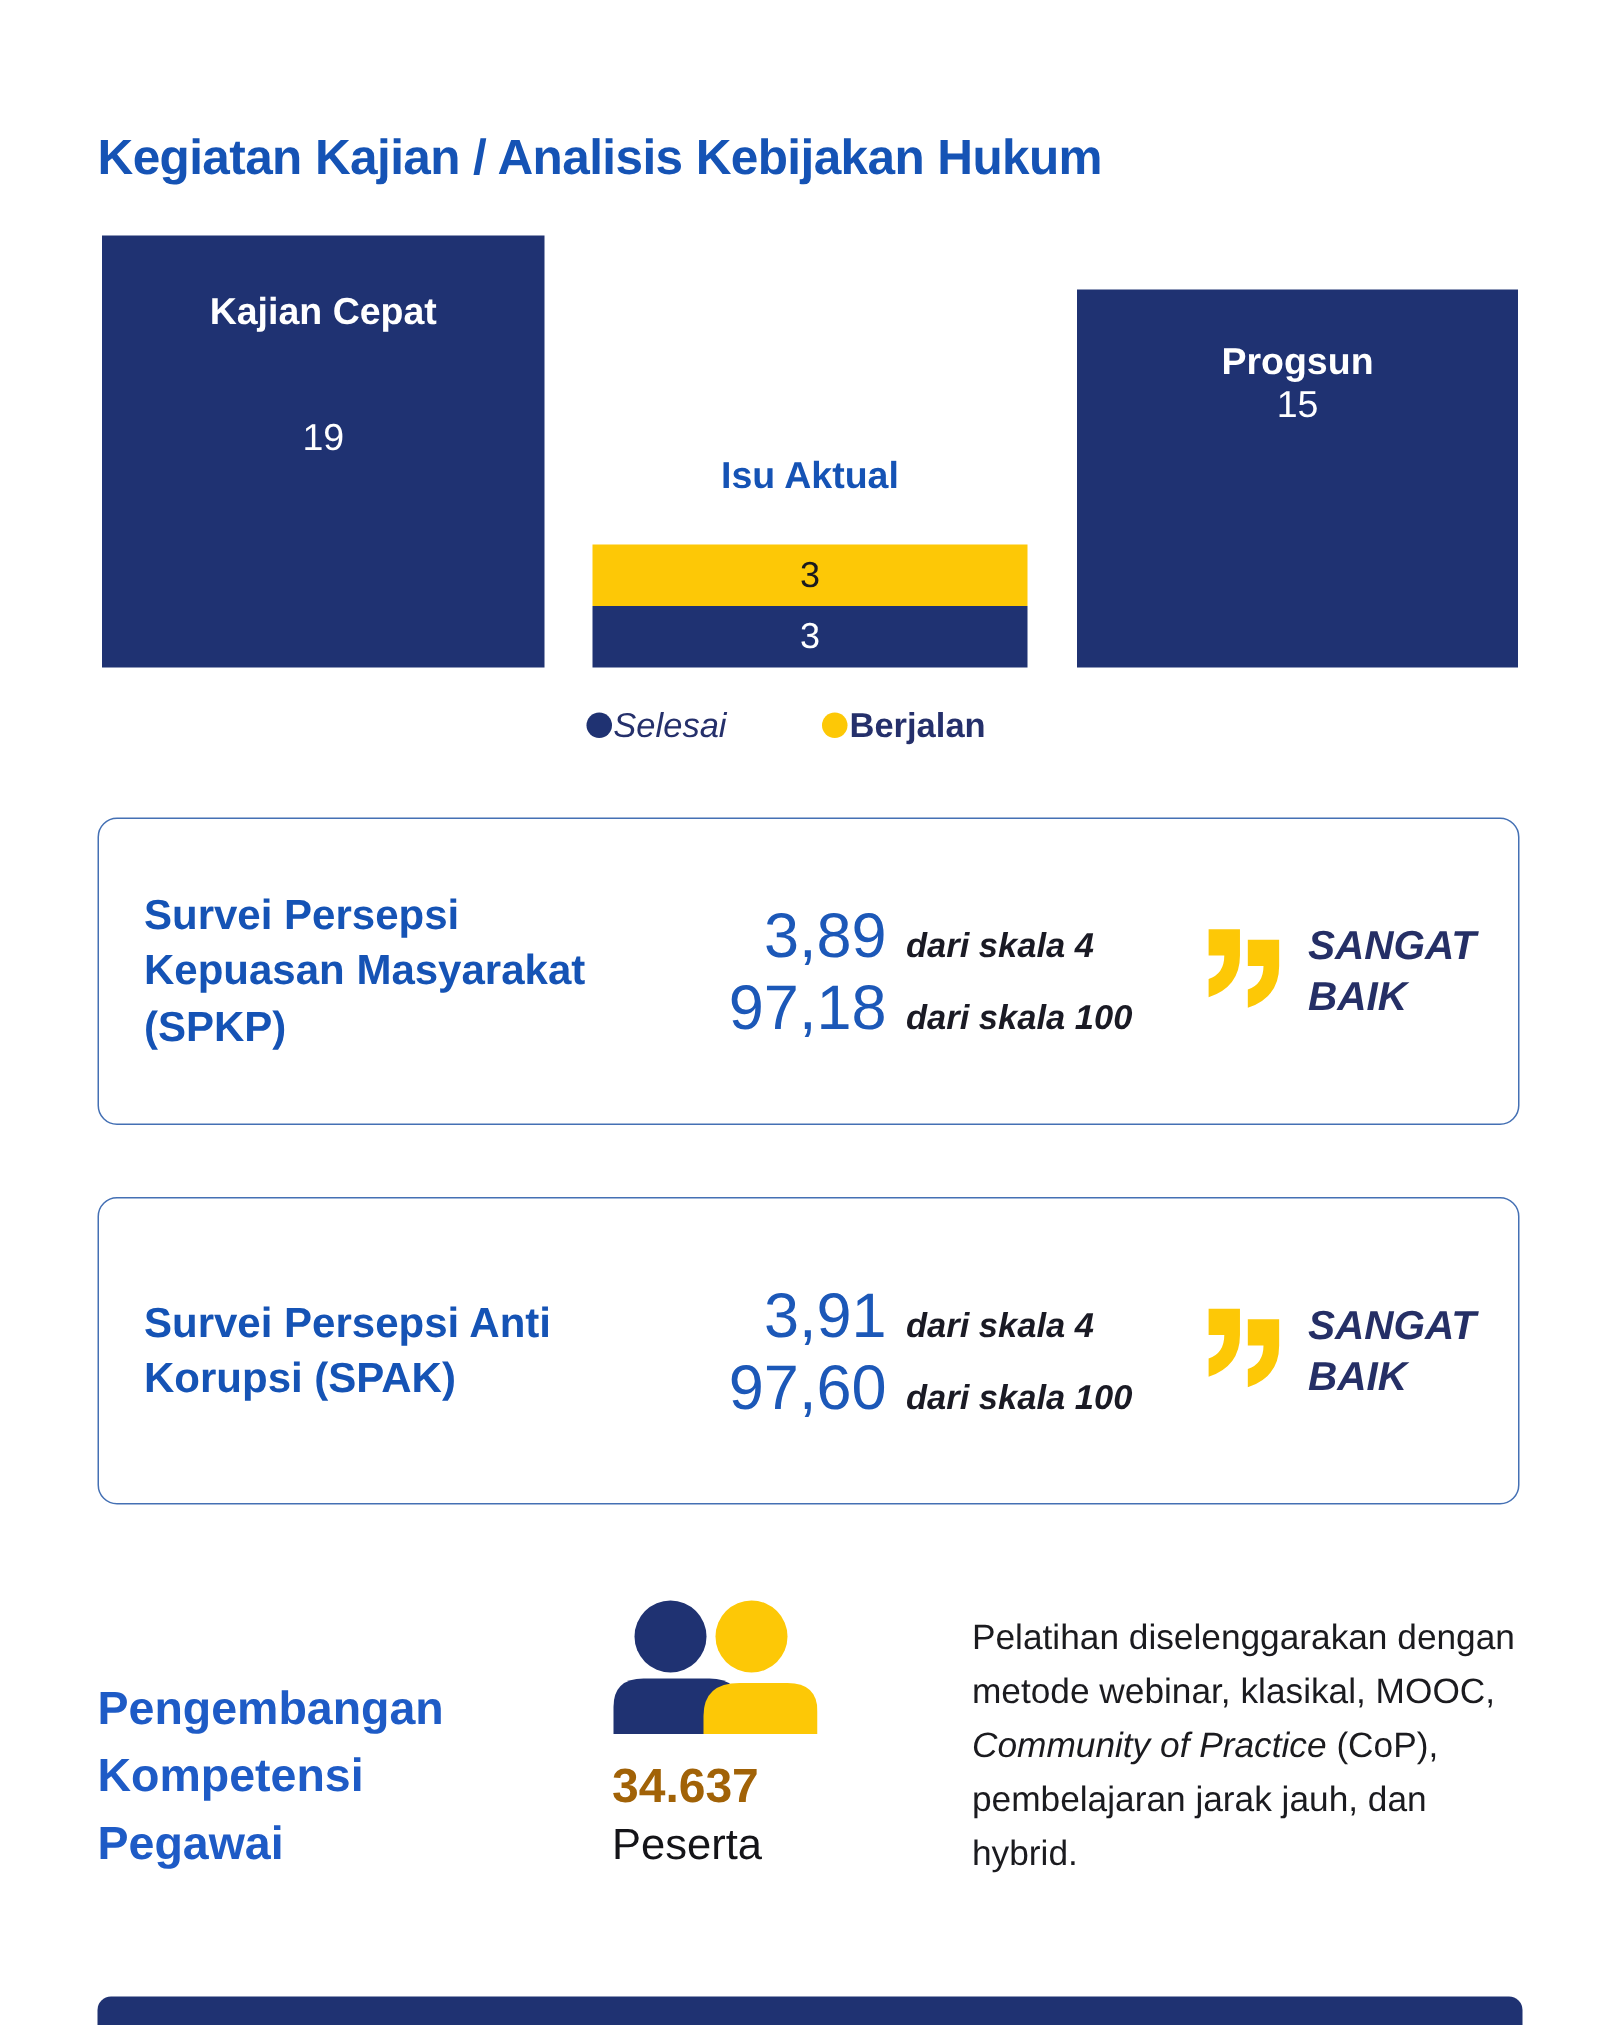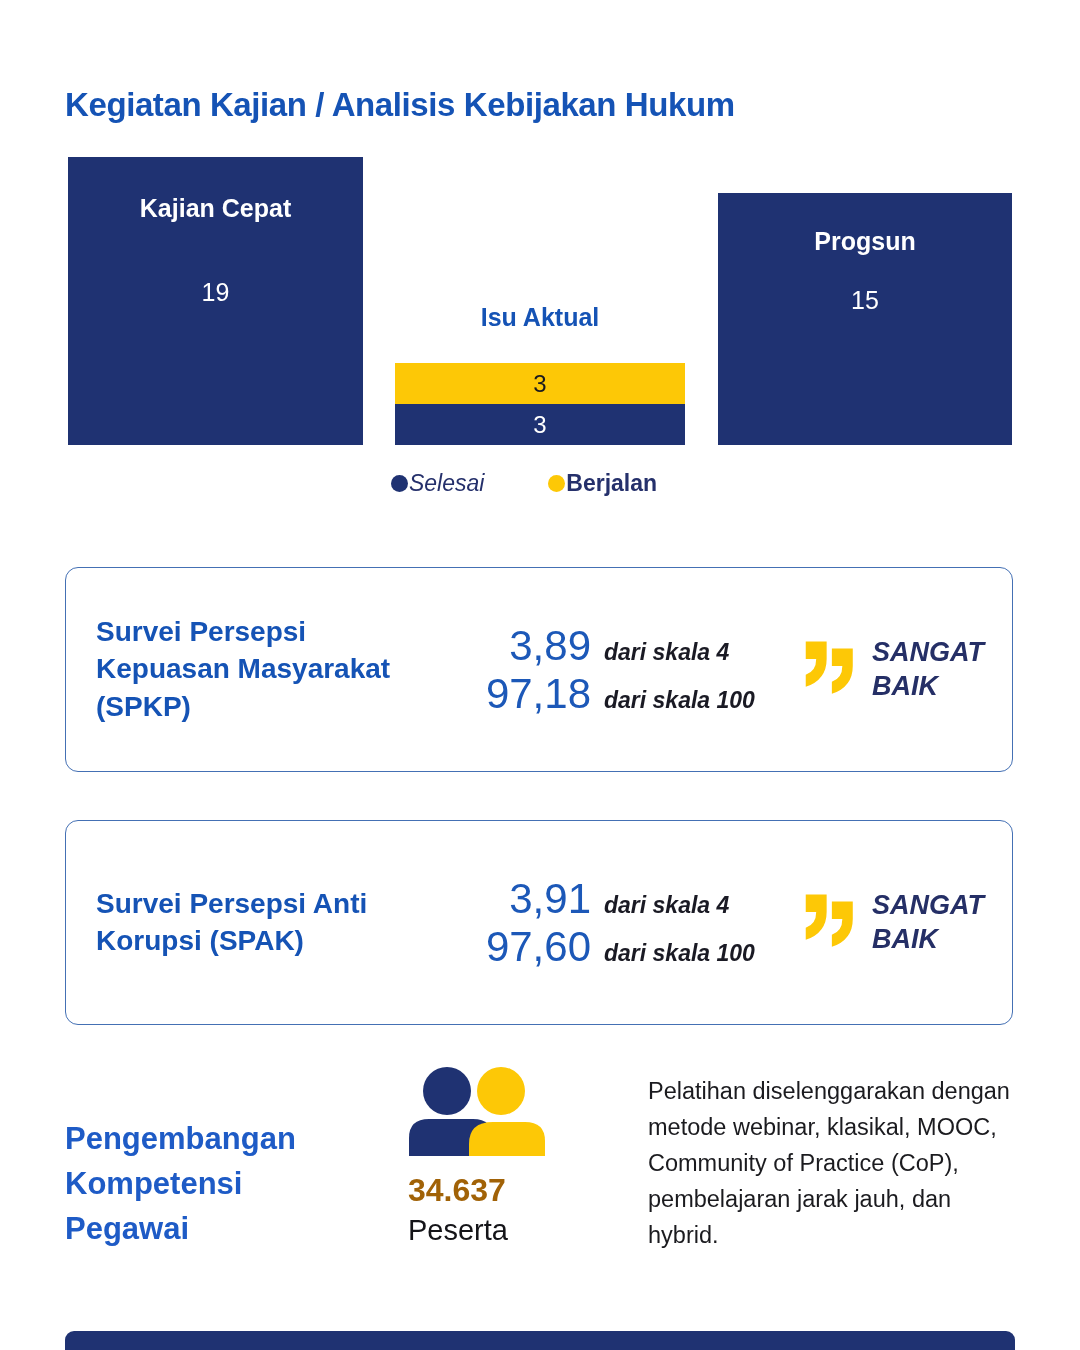--- a/index.html
+++ b/index.html
@@ -13,42 +13,42 @@
 
   
   .bar { position:absolute; bottom:905px; background:#1F3272; display:flex; flex-direction:column; align-items:center; }
   .bar-kajian { left:68px; width:295px; }
   .bar-progsun { left:718px; width:294px; }
   .bar-label { color:#ffffff; font-weight:700; font-size:25px; }
   .bar-value { color:#ffffff; font-weight:400; font-size:25px; }
   .bar-kajian .bar-label { margin-top:37px; }
   .bar-kajian .bar-value { margin-top:55px; }
   .bar-progsun .bar-label { margin-top:34px; }
-  .bar-progsun .bar-value { margin-top:30px; }
+  .bar-progsun .bar-value { }
 
   .isu-label { position:absolute; left:395px; top:303px; width:290px; text-align:center;
                color:#1553B5; font-weight:700; font-size:25px; }
   .stack { position:absolute; left:395px; bottom:905px; width:290px; display:flex; flex-direction:column; }
   .seg { display:flex; align-items:center; justify-content:center; font-size:24px; }
   .seg-berjalan { background:#FDC806; color:#1A1A1F; }
   .seg-selesai  { background:#1F3272; color:#ffffff; }
 
   
   .legend { position:absolute; left:0; right:0; top:470px; display:flex; justify-content:center;
             gap:64px; transform:translateX(-16px); }
   .legend-item { display:flex; align-items:center; gap:1px; }
   .dot { width:17px; height:17px; border-radius:50%; }
   .dot-selesai { background:#1F3272; }
   .dot-berjalan { background:#FDC806; }
   .legend-label-selesai { font-size:23px; font-style:italic; color:#25306B; }
   .legend-label-berjalan { font-size:23px; font-weight:700; color:#25306B; }
 
   
   .survey-card { position:absolute; left:65px; width:948px; height:205px; background:#ffffff;
-                 border:1.6px solid #4470B4; border-radius:13px;margin-top:22px; }
+                 border:1.6px solid #4470B4; border-radius:13px; }
   .card-spkp { top:545px; }
   .card-spak { top:798px; }
   .card-title { position:absolute; left:30px; top:50%; transform:translateY(-50%); width:340px;
                 font-size:28px; font-weight:800; color:#1553B5; line-height:1.35; }
   .card-scores { position:absolute; left:390px; top:50%; transform:translateY(-50%);
                  display:flex; flex-direction:column; gap:0; }
   .score-row { display:flex; align-items:baseline; }
   .score-value { width:135px; text-align:right; font-size:42px; font-weight:500; color:#1C58B8; }
   .score-scale { margin-left:13px; font-size:23px; font-style:italic; font-weight:600; color:#1A1A24; }
   .card-rating { position:absolute; left:738px; top:50%; transform:translateY(-50%);
@@ -151,17 +151,17 @@
   <svg class="people-icon" viewBox="0 0 140 92">
     <circle cx="42" cy="27" r="24" fill="#1F3272"></circle>
     <path d="M4 92 V74 Q4 55 24 55 H68 Q88 55 88 74 V92 Z" fill="#1F3272"></path>
     <circle cx="96" cy="27" r="24" fill="#FDC806"></circle>
     <path d="M64 92 V80 Q64 58 88 58 H120 Q140 58 140 77 V92 Z" fill="#FDC806"></path>
   </svg>
 
   <div class="dev-count">34.637</div>
   <div class="dev-count-label">Peserta</div>
 
-  <div class="dev-desc"><span>Pelatihan diselenggarakan dengan metode webinar, klasikal, MOOC, </span><span style="">Community of Practice</span><span> (CoP), pembelajaran jarak jauh, dan hybrid.</span></div>
+  <div class="dev-desc"><span>Pelatihan diselenggarakan dengan metode webinar, klasikal, MOOC, </span><span style="font-style: italic;">Community of Practice</span><span> (CoP), pembelajaran jarak jauh, dan hybrid.</span></div>
 
   <div class="footer-bar"></div>
 
 </div>
 
 </body></html>

